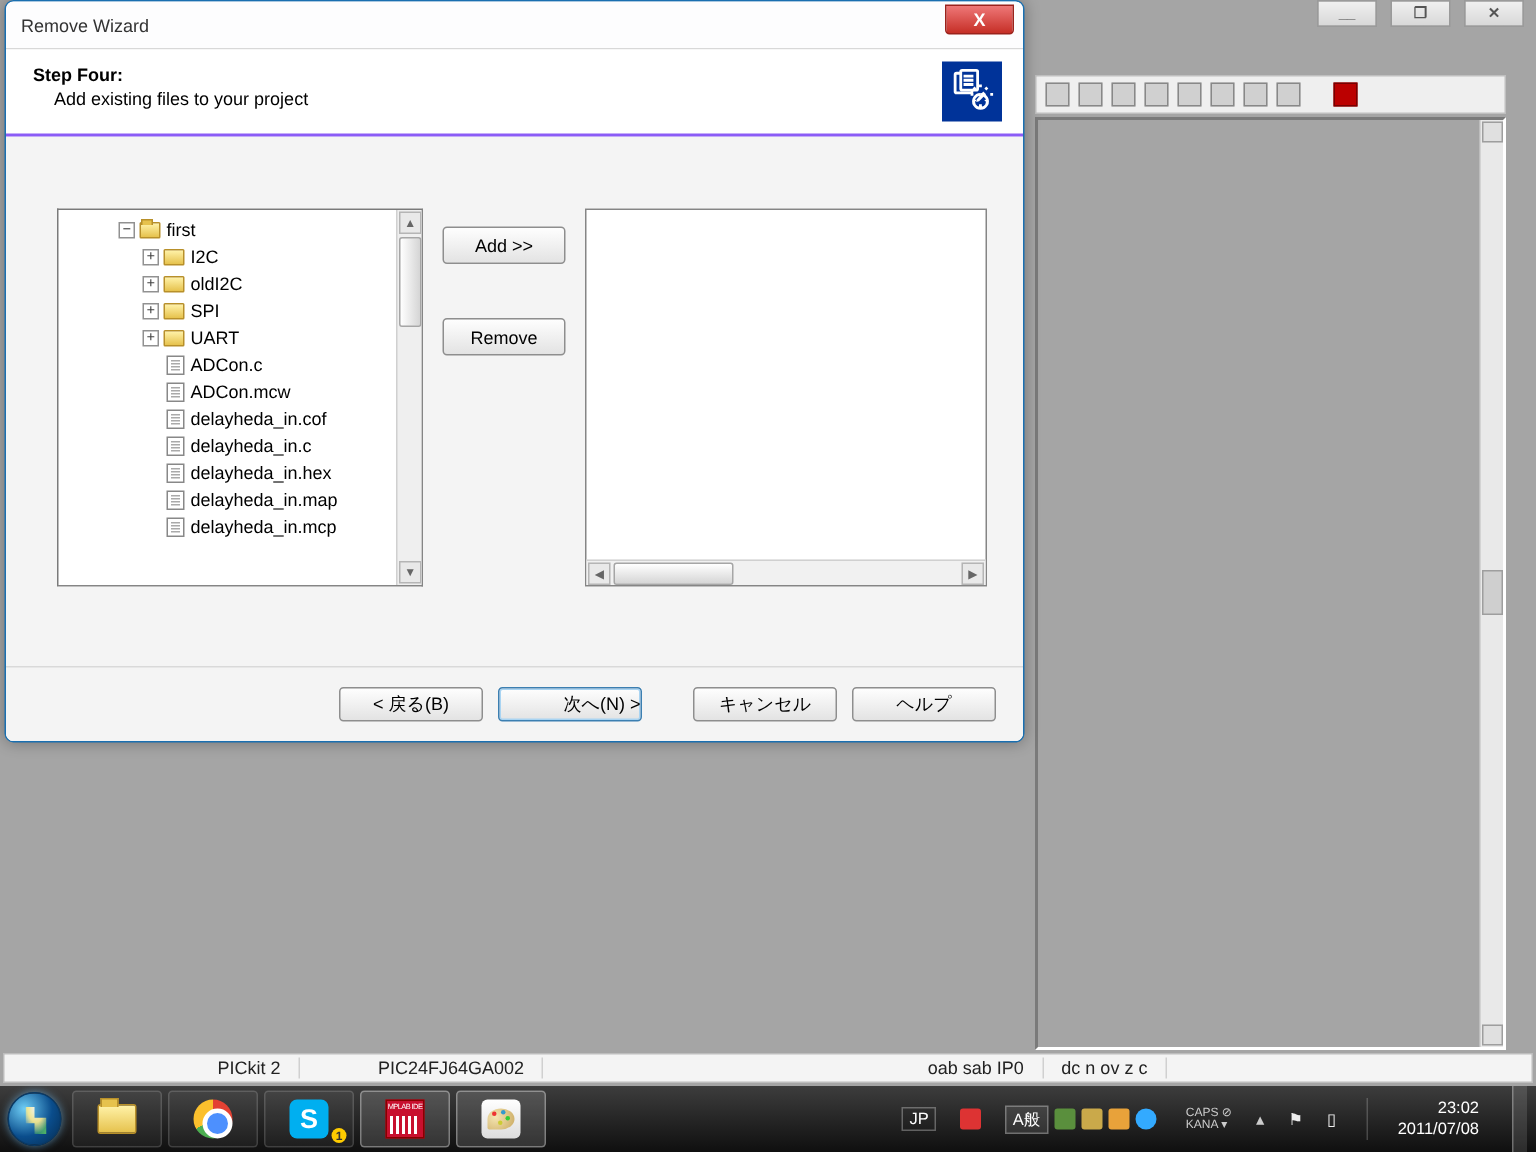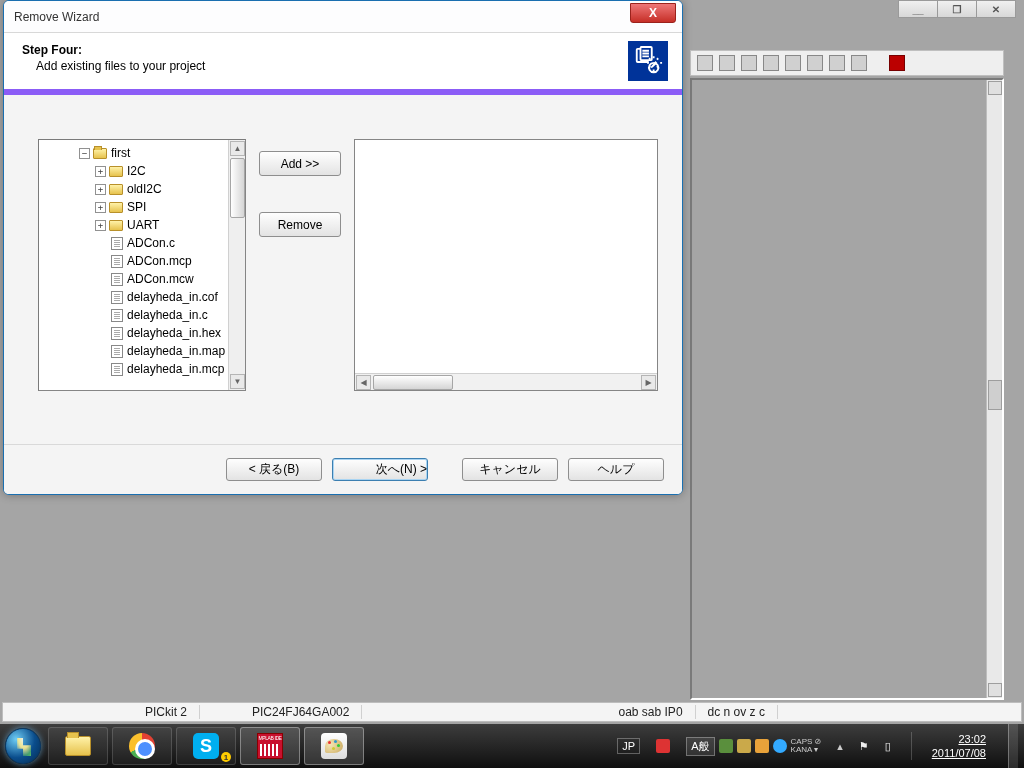--- a/index.html
+++ b/index.html
@@ -1,19 +1,19 @@
 <!DOCTYPE html>
 <html><head>
 <meta charset="utf-8">
 <style>
   * { box-sizing: border-box; margin: 0; padding: 0; }
   body { font-family: "MS PGothic", Tahoma, sans-serif; font-size: 12px; background: #a5a5a5; width: 1024px; height: 768px; overflow: hidden; }
 
   
-  .parent-window-ctrl { position: absolute; top: 0; right: 8px; display: flex; }
+  .parent-window-ctrl { position: absolute; top: 0; right: 8px; display: flex; gap: 10px; }
   .parent-window-ctrl .btn { width: 40px; height: 18px; background: linear-gradient(#f0f0f0,#d8d8d8); border: 1px solid #9a9a9a; margin-left: -1px; display: flex; align-items: center; justify-content: center; color: #555; }
   .parent-window-ctrl .btn span { font-size: 10px; font-weight: bold; }
 
   .toolbar-strip { position: absolute; top: 50px; left: 690px; right: 20px; height: 26px; background: #efefef; border: 1px solid #bfbfbf; display: flex; align-items: center; gap: 6px; padding: 0 6px; }
   .tbicon { width: 16px; height: 16px; background: #d0d0d0; border: 1px solid #888; position: relative; }
   .tbicon.red { background: #b00; border-color: #700; }
 
   .work-area { position: absolute; top: 78px; left: 690px; right: 20px; bottom: 68px; background: #a5a5a5; border-left: 2px solid #7a7a7a; border-top: 2px solid #7a7a7a; border-right: 2px solid #fff; border-bottom: 2px solid #fff; }
   .work-area .vs { position: absolute; top: 0; bottom: 0; right: 0; width: 16px; background: #e9e9e9; border-left: 1px solid #bdbdbd; }
   .work-area .vs .thumb { position: absolute; top: 300px; width: 14px; left: 1px; height: 30px; background: #cfcfcf; border: 1px solid #9e9e9e; }
@@ -21,29 +21,29 @@
   .work-area .vs .arr.up { top: 1px; }
   .work-area .vs .arr.down { bottom: 1px; }
 
   
   .dialog { position: absolute; left: 3px; top: 0; width: 680px; height: 495px; background: #fff; border: 1px solid #1a6fb0; border-radius: 6px; box-shadow: 0 0 10px rgba(0,0,0,.3); overflow: hidden; }
   .titlebar { height: 32px; background: #fdfdfe; border-bottom: 1px solid #d8d8d8; display: flex; align-items: center; padding-left: 10px; position: relative; color: #333; }
   .titlebar .close { position: absolute; right: 6px; top: 2px; width: 46px; height: 20px; background: linear-gradient(#e77,#c62f27); border: 1px solid #9b221c; border-radius: 0 0 3px 3px; color: #fff; display: flex; align-items: center; justify-content: center; font-weight: bold; font-family: Arial; }
 
   .dialog-body { position: absolute; top: 32px; left: 0; right: 0; bottom: 0; background: #f4f4f4; }
 
-  .header { background: #fff; border-bottom: 6px solid #8b5cf6; padding: 10px 18px 16px; position: relative; }
+  .header { background: #fff; border-bottom: 2px solid #8b5cf6; padding: 10px 18px 16px; position: relative; }
   .header .step { font-weight: bold; font-family: Verdana, sans-serif; letter-spacing: 0; }
   .header .sub { font-family: Verdana, sans-serif; margin-top: 2px; padding-left: 14px; }
   .header .logo { position: absolute; right: 14px; top: 8px; width: 40px; height: 40px; background: #003399; display: flex; align-items: center; justify-content: center; }
   .header .logo svg { width: 30px; height: 30px; }
 
   .content-row { position: absolute; top: 106px; left: 34px; right: 24px; bottom: 94px; display: flex; }
 
-  .tree-wrap { width: 208px; height: 252px; background: #fff; border: 1px solid #858585; border-top-color: #7a7a7a; border-left-color: #7a7a7a; position: relative; overflow: hidden; }
+  .tree-wrap { width: 244px; height: 252px; background: #fff; border: 1px solid #858585; border-top-color: #7a7a7a; border-left-color: #7a7a7a; position: relative; overflow: hidden; }
   .tree-vs { position: absolute; top: 0; right: 0; bottom: 0; width: 17px; background: #efefef; border-left: 1px solid #d0d0d0; }
   .tree-vs .t-arr { position: absolute; left: 1px; width: 15px; height: 15px; background: #e9e9e9; border: 1px solid #b5b5b5; display:flex;align-items:center;justify-content:center;font-size:8px;color:#666;}
   .tree-vs .t-arr.up { top: 1px; }
   .tree-vs .t-arr.down { bottom: 1px; }
   .tree-vs .t-thumb { position: absolute; left: 1px; top: 18px; width: 15px; height: 60px; background: linear-gradient(90deg,#fff,#d5d5d5); border: 1px solid #a6a6a6; border-radius: 2px; }
 
   .tree { padding: 4px 2px; line-height: 18px; white-space: nowrap; }
   .tree .row { display: flex; align-items: center; height: 18px; }
   .tree .exp { width: 11px; height: 11px; border: 1px solid #919191; margin-right: 3px; display: flex; align-items: center; justify-content: center; font-size: 9px; line-height: 9px; color: #444; font-family: monospace; background:#fff;}
   .tree .exp.minus::before { content: "−"; }
@@ -75,28 +75,28 @@
 
   
   .taskbar { position: absolute; left: 0; right: 0; bottom: 0; height: 44px; background: linear-gradient(#3d3d3d,#0f0f0f); display: flex; align-items: center; }
   .orb { width: 46px; height: 44px; display:flex;align-items:center;justify-content:center; }
   .orb-inner { width: 36px; height: 36px; border-radius: 50%; background: radial-gradient(circle at 30% 30%, #6ecdf5, #0a4d8c 55%, #052b50); border: 1px solid #0a3a66; box-shadow: 0 0 6px rgba(120,200,255,.6); position:relative;}
   .orb-inner::after{ content:""; position:absolute; left:8px; top:9px; width:20px; height:18px; background: radial-gradient(ellipse at top,#fff,#ffec8b 40%, transparent 70%), radial-gradient(ellipse at bottom right,#6ee05a,transparent 60%); clip-path: polygon(15% 0,45% 0,45% 40%,85% 40%,85% 100%,45% 100%,45% 60%,15% 60%); opacity:.9;}
   .task-btn { width: 60px; height: 38px; margin: 0 2px; border: 1px solid rgba(255,255,255,.15); border-radius: 3px; display:flex;align-items:center;justify-content:center; background: rgba(255,255,255,.05); position:relative;}
   .task-btn.active { background: rgba(255,255,255,.14); border-color: rgba(255,255,255,.35); }
   .tray { margin-left: auto; display: flex; align-items: center; gap: 16px; padding-right: 6px; color: #fff; font-size: 11px; }
   .tray .sep { width: 1px; height: 28px; background: rgba(255,255,255,.2); margin: 0 4px; }
-  .tray .clock { text-align: right; line-height: 14px; padding-right:6px;text-decoration:underline;}
+  .tray .clock { text-align: right; line-height: 14px; padding-right:6px;}
   .tray .ime-group { display:flex; align-items:center; gap:4px;}
   .tray .ime-box { padding:1px 4px; border:1px solid rgba(255,255,255,.3); font-size:11px; }
   .tray .sm-ico { width:14px; height:14px; background:#888; border-radius:2px; }
   .tray .sm-ico.red { background:#d33; }
   .tray .sm-ico.blue { background:#3af; border-radius:50%; }
   .tray .sm-ico.orange { background:#e8a23a; }
-  .tray .stack { font-size:8px; line-height:8px; color:#ccc; }
+  .tray .stack { font-size:8px; line-height:8px; color:#ccc;margin-left:16px; }
   .show-desktop { width:10px; height:44px; background: rgba(255,255,255,.12); border-left:1px solid rgba(255,255,255,.3); }
 
   
   .ico-folder { width:26px; height:20px; background: linear-gradient(#fff2a8,#e6c24d); border:1px solid #b8902a; border-radius:2px; position:relative;}
   .ico-folder::before{content:"";position:absolute;top:-5px;left:1px;width:10px;height:5px;background:#e6c24d;border:1px solid #b8902a;border-bottom:none;}
   .ico-chrome { width:26px; height:26px; border-radius:50%; background: conic-gradient(#e34133 0 120deg,#4caf50 120deg 240deg,#fbc02d 240deg 360deg); position:relative;}
   .ico-chrome::after{content:"";position:absolute;top:6px;left:6px;width:14px;height:14px;border-radius:50%;background:#4d90fe;border:3px solid #fff;}
   .ico-skype { width:26px; height:26px; border-radius:5px; background:#00aff0; color:#fff; font-weight:bold; font-size:18px; font-family:Arial; display:flex;align-items:center;justify-content:center;}
   .ico-skype .badge{position:absolute;bottom:2px;right:4px;width:10px;height:10px;border-radius:50%;background:#ffcc00;color:#333;font-size:8px;display:flex;align-items:center;justify-content:center;}
   .ico-mplab { width:26px; height:26px; background:#c8102e; border:1px solid #800; position:relative; overflow:hidden;}
@@ -199,25 +199,20 @@
           <div class="row">
             <span class="sp" style="width:54px"></span>
             <span class="exp plus"></span>
             <span class="folder"></span>
             <span>UART</span>
           </div>
           <div class="row">
               <span class="sp" style="width:70px"></span>
               <span class="file"></span>
               <span>ADCon.c</span>
-            </div>
-          <div class="row">
-              <span class="sp" style="width:70px"></span>
-              <span class="file"></span>
-              <span>ADCon.mcp</span>
             </div>
           <div class="row">
               <span class="sp" style="width:70px"></span>
               <span class="file"></span>
               <span>ADCon.mcw</span>
             </div>
           <div class="row">
               <span class="sp" style="width:70px"></span>
               <span class="file"></span>
               <span>delayheda_in.cof</span>

